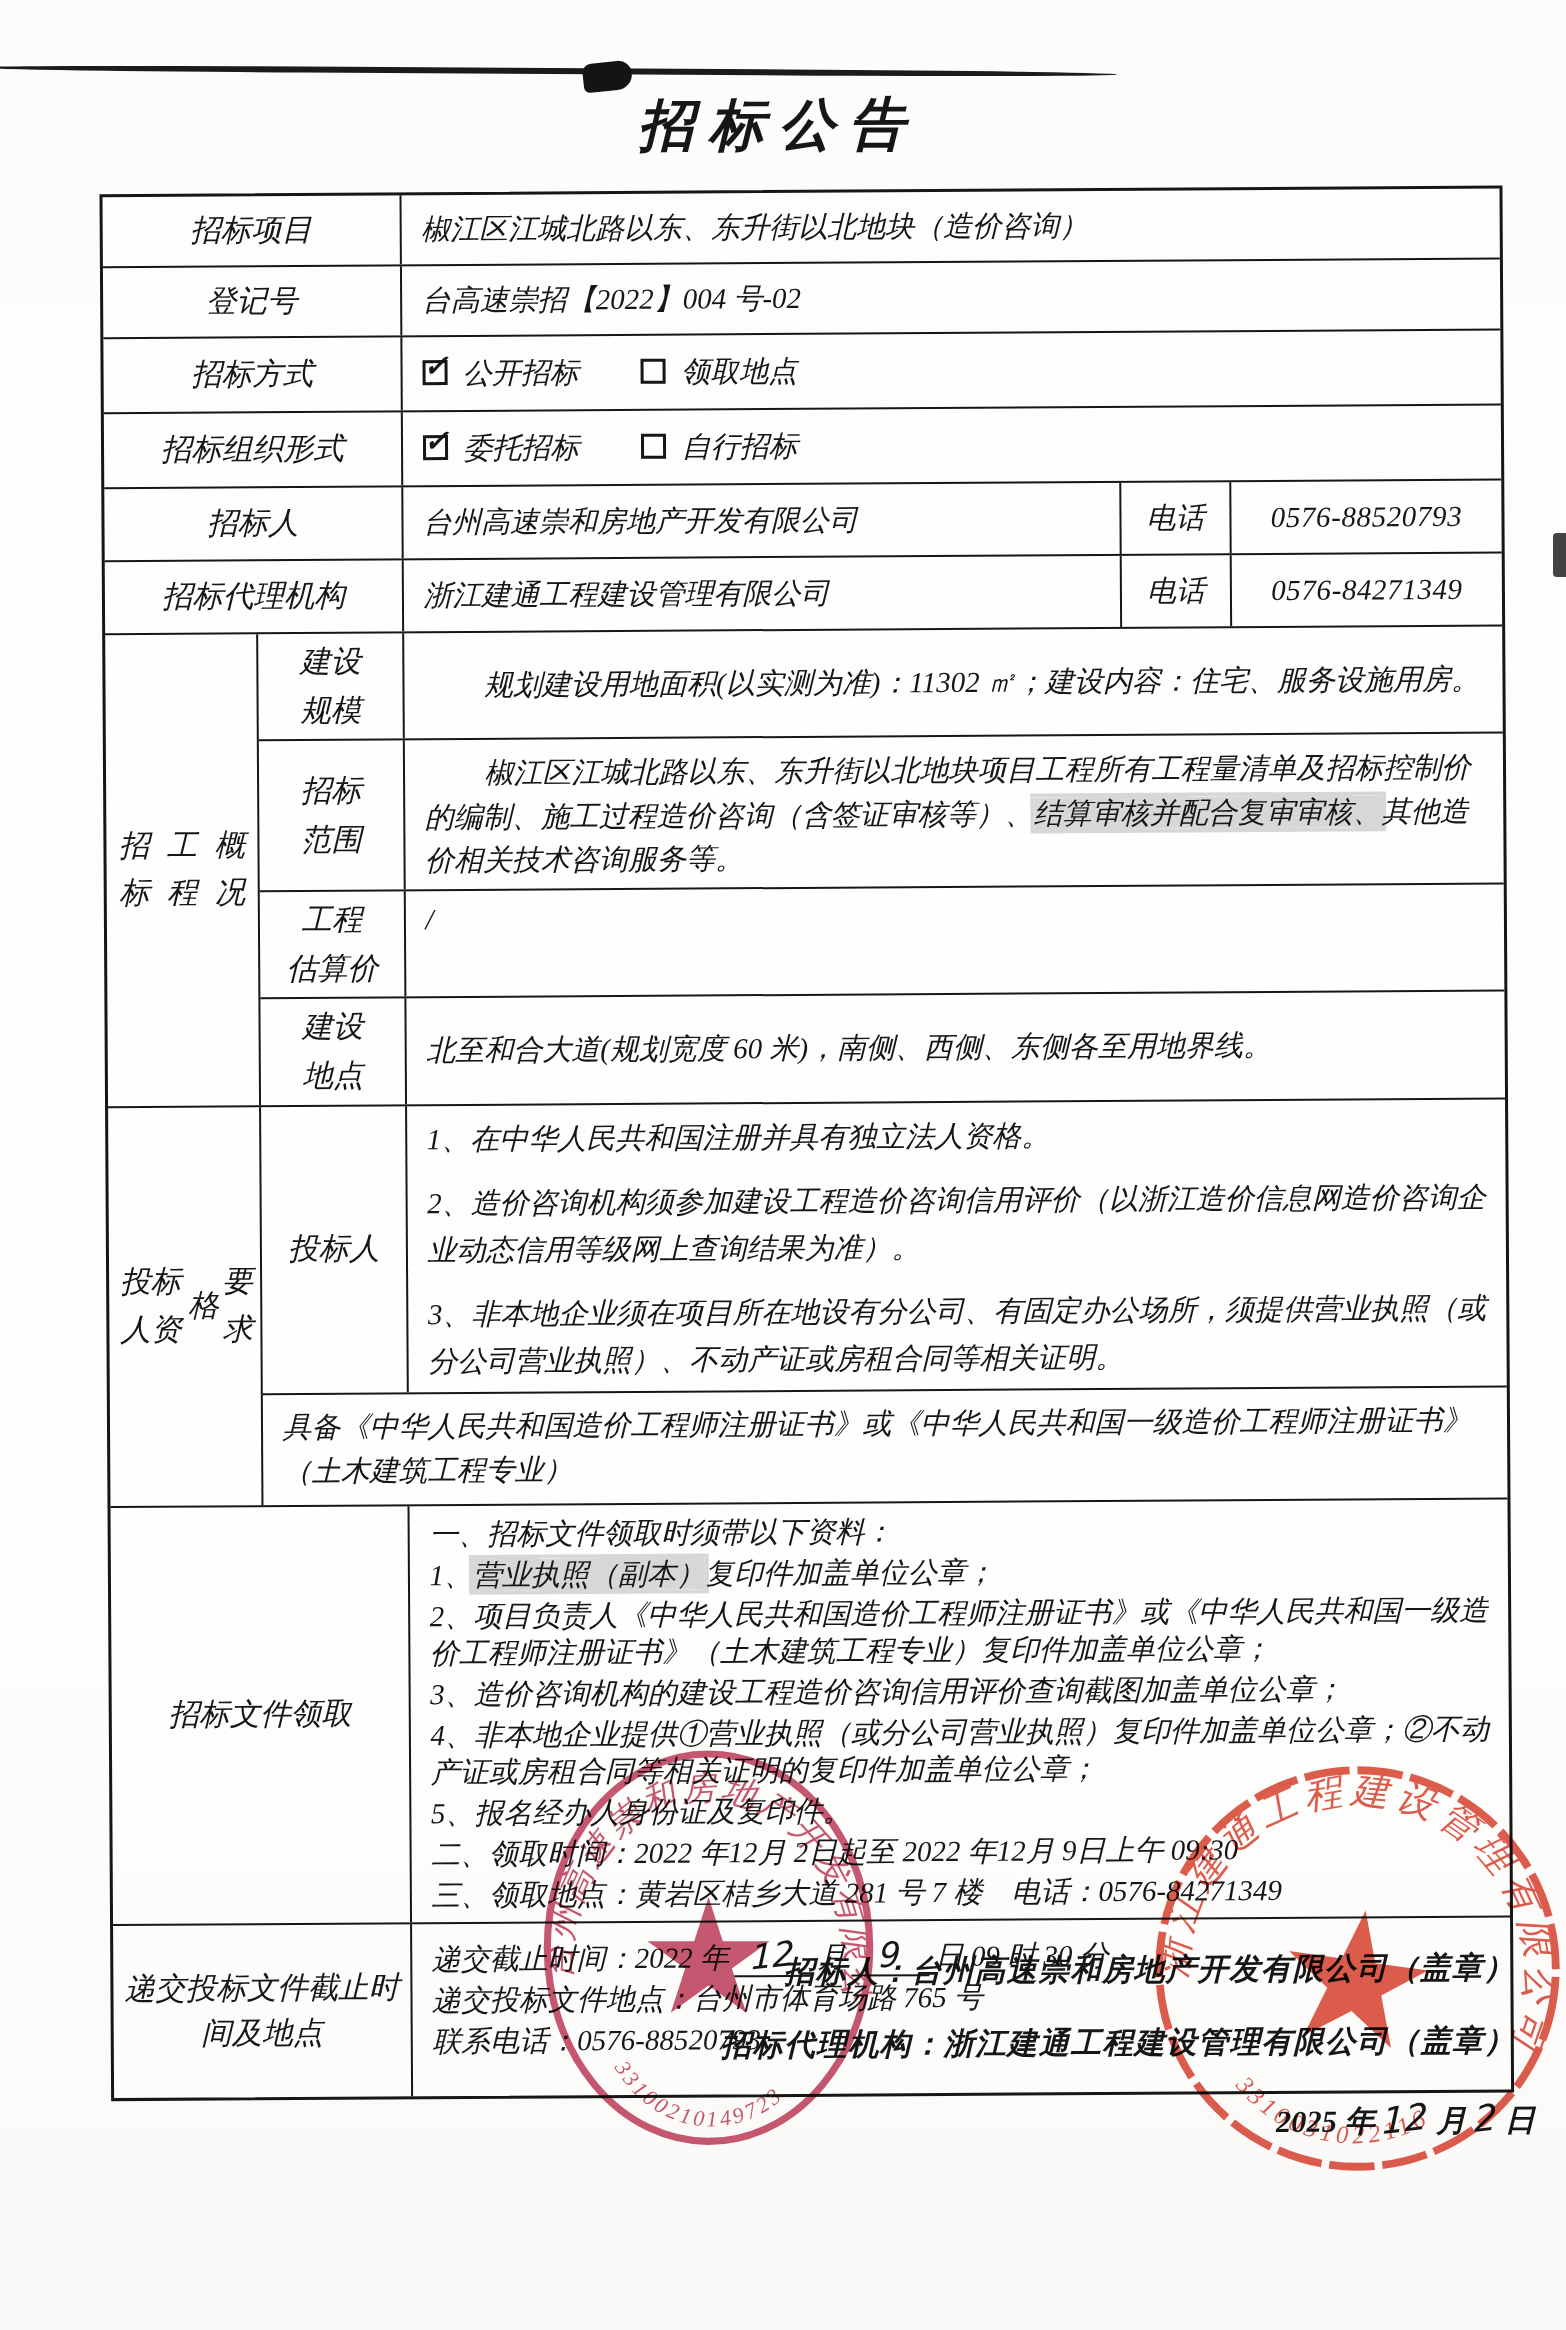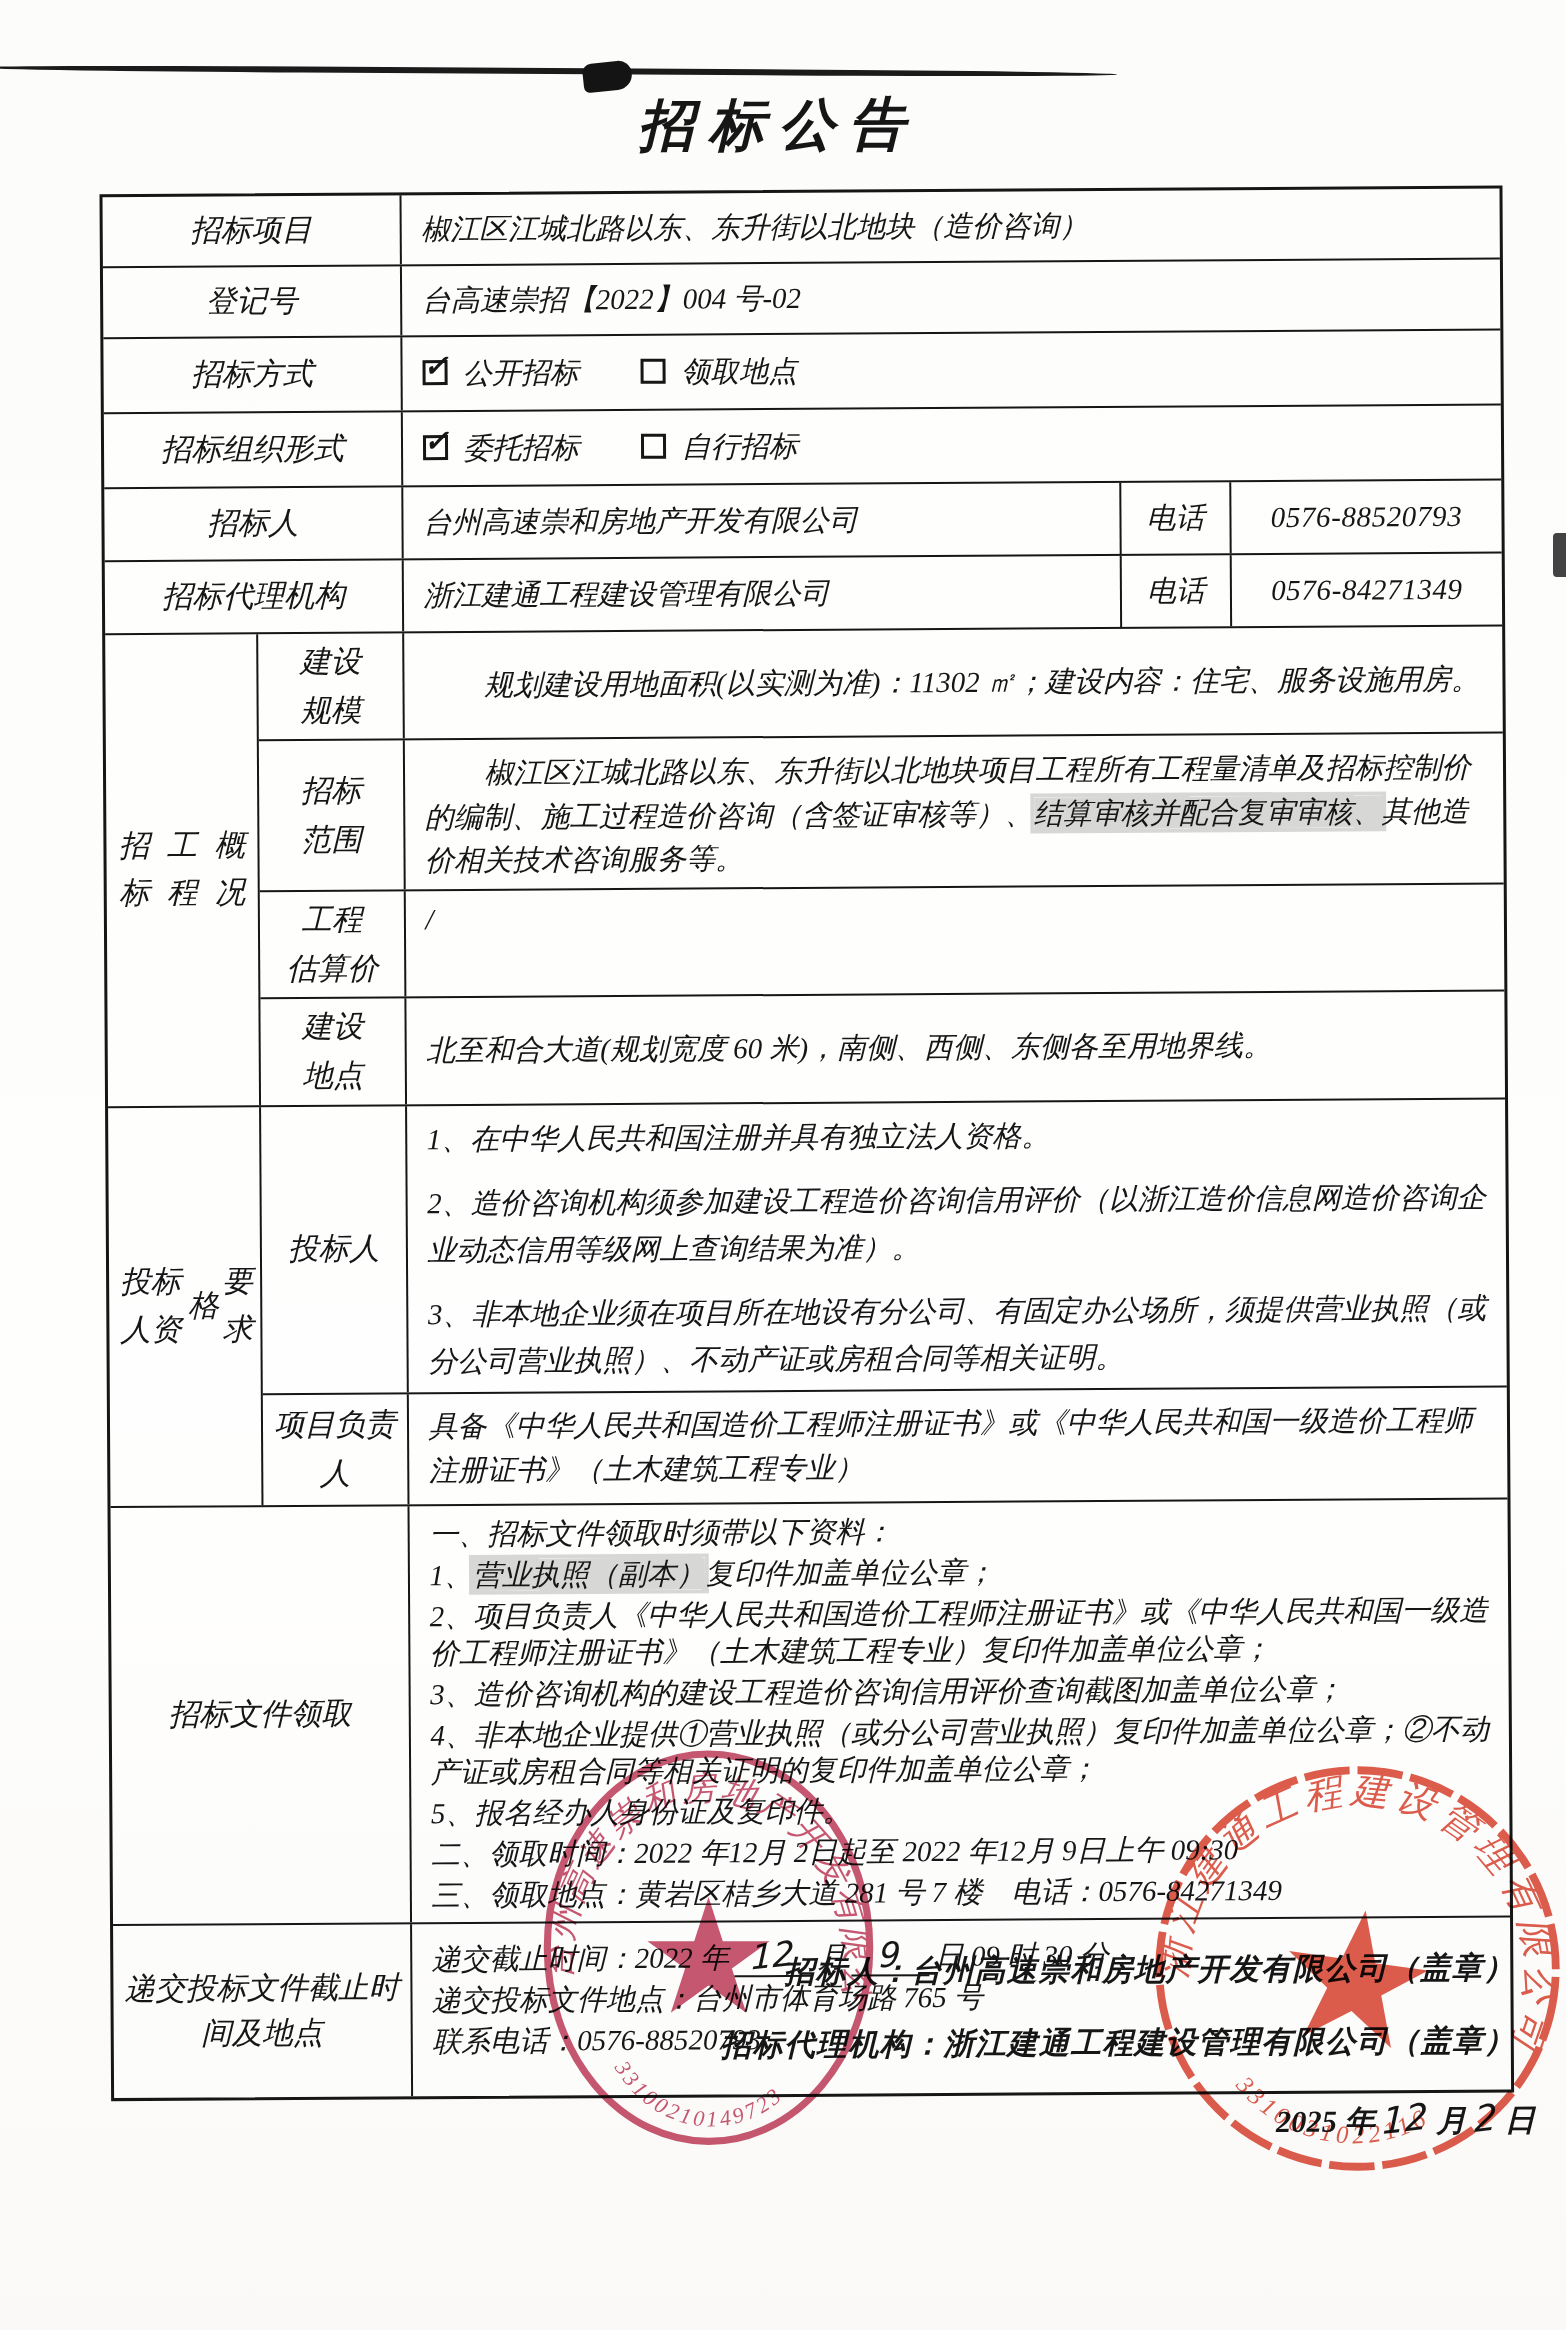--- a/index.html
+++ b/index.html
@@ -230,24 +230,20 @@
         <div class="gbody">
           <div class="srow" style="min-height:250px;">
             <div class="c slab">投标人</div>
             <div class="c end val block" style="padding-top:10.4px;">
               <p class="para">1、在中华人民共和国注册并具有独立法人资格。</p>
               <p class="para">2、造价咨询机构须参加建设工程造价咨询信用评价（以浙江造价信息网造价咨询企业动态信用等级网上查询结果为准）。</p>
               <p class="para">3、非本地企业须在项目所在地设有分公司、有固定办公场所，须提供营业执照（或分公司营业执照）、不动产证或房租合同等相关证明。</p>
             </div>
           </div>
           <div class="srow last" style="min-height:110px;">
-            <div class="c slab">
-              <span>项目负责</span>
-              <span>人</span>
-            </div>
             <div class="c end val">具备《中华人民共和国造价工程师注册证书》或《中华人民共和国一级造价工程师注册证书》（土木建筑工程专业）</div>
           </div>
         </div>
       </div>
 
       <div class="row" style="min-height:364px;">
         <div class="c lab">招标文件领取</div>
         <div class="c end val block tight" style="padding-top:9px;">
           <p>一、招标文件领取时须带以下资料：</p>
           <p><span>1、</span><span class="hl">营业执照（副本）</span><span>复印件加盖单位公章；</span></p>

